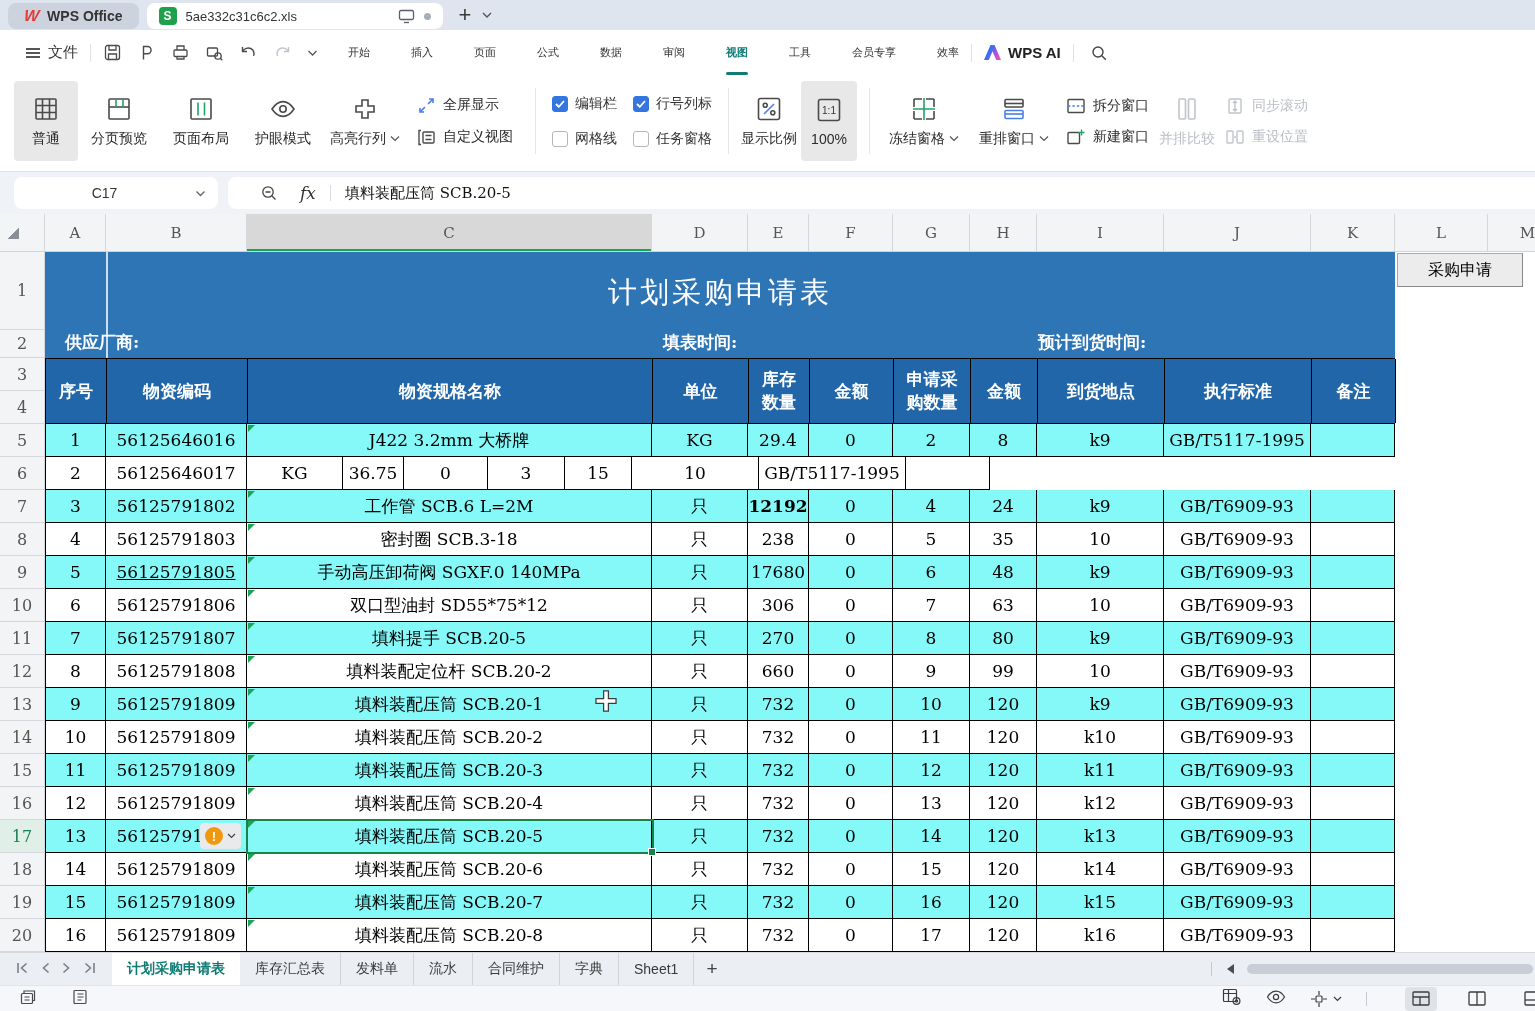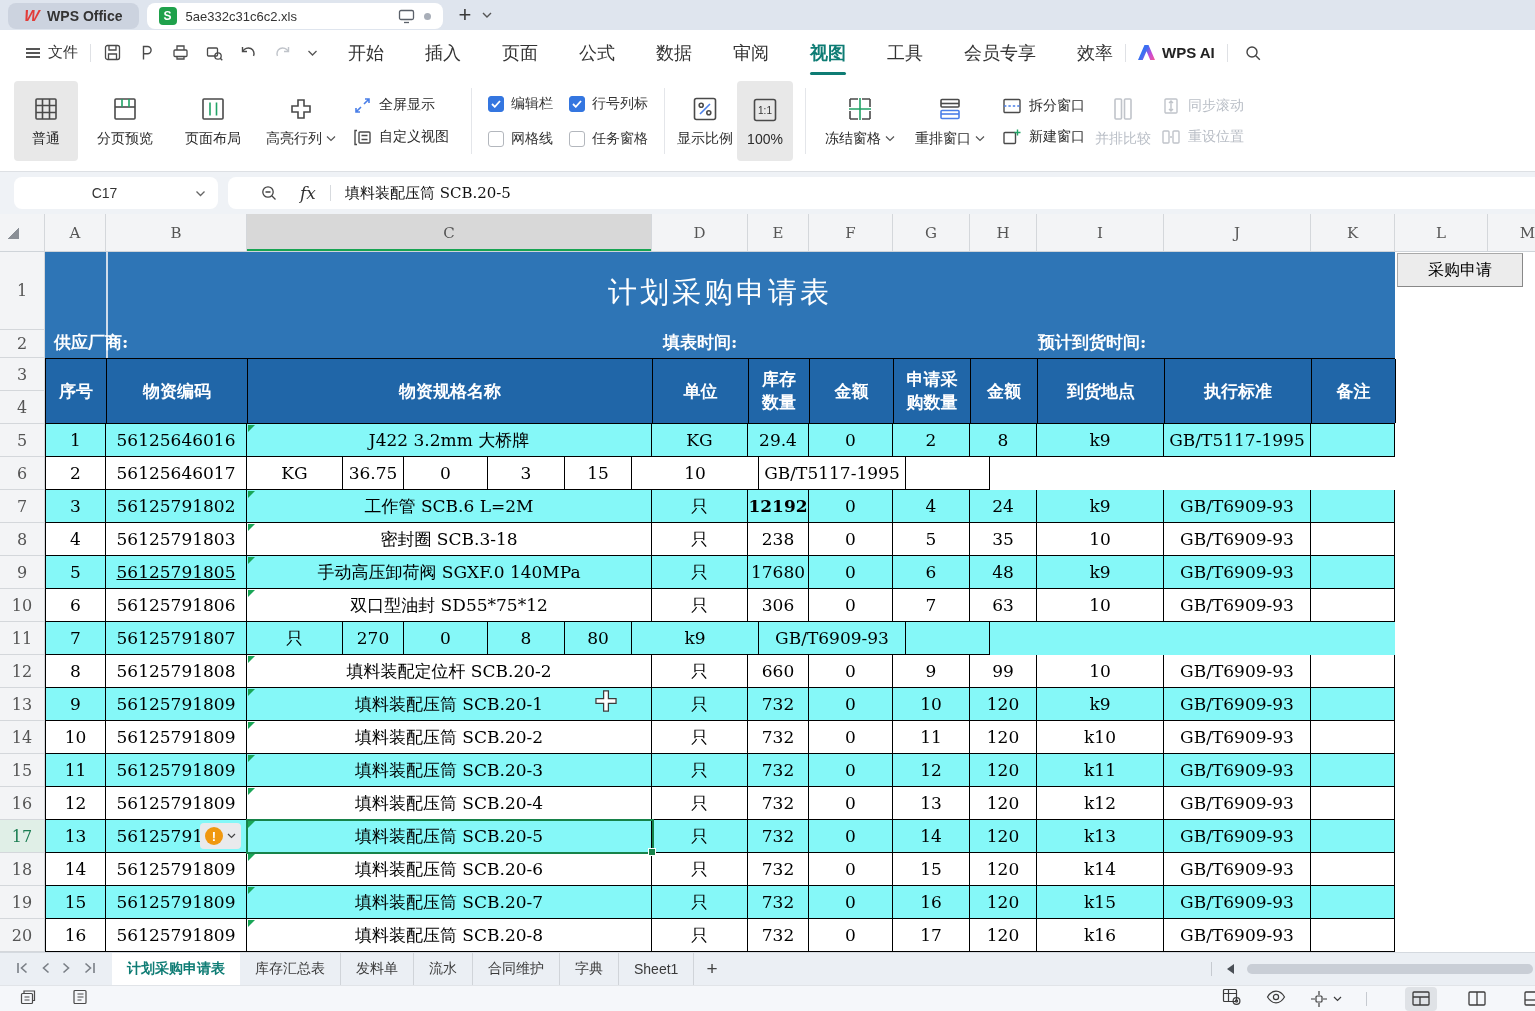--- a/index.html
+++ b/index.html
@@ -26,21 +26,21 @@
   
   .menubar { position:absolute; top:30px; left:0; right:0; height:45px; background:#fff;
              display:flex; align-items:center; }
   .hamb { width:14px; height:10px; margin-left:26px; border-top:2px solid #555; border-bottom:2px solid #555;
           background:linear-gradient(#555,#555) center/100% 2px no-repeat; }
   .file-label { margin-left:8px; font-size:15px; }
   .mdiv { width:1px; height:18px; background:#dfe1e5; margin:0 12px; }
   .qicons { display:flex; align-items:center; gap:15px; }
   .qicons svg { display:block; }
   .menu-items { display:flex; align-items:center; margin-left:30px; gap:41px; height:45px; }
-  .menu-item { position:relative; height:45px; display:flex; align-items:center; font-size:18px; cursor:default; }
+  .menu-item { position:relative; height:45px; display:flex; align-items:center; font-size:11px; cursor:default; }
   .menu-item.active { color:var(--teal); font-weight:bold; }
   .menu-item.active::after { content:""; position:absolute; left:0; right:0; bottom:0; height:3px;
                              background:var(--teal); border-radius:2px; }
   .wpsai { display:flex; align-items:center; gap:7px; font-size:15px; font-weight:bold; color:#222; }
   .ai-logo { width:17px; height:15px; background:linear-gradient(120deg,#3a6ff2 40%,#c94ad6 70%,#f35a8f 100%);
              clip-path:polygon(0 100%,38% 0,62% 0,100% 100%,72% 100%,50% 42%,28% 100%); }
 
   
   .ribbon { position:absolute; top:75px; left:0; right:0; height:97px; background:#fff;
             border-bottom:1px solid #dde0e4; display:flex; align-items:center; padding:0 0 4px 14px; }
@@ -255,21 +255,21 @@
     <span class="mdiv"></span>
     <span style="display:flex;margin-left:4px">
       <svg width="18" height="18" viewBox="0 0 18 18" fill="none" stroke="#444" stroke-width="1.4">
           <circle cx="8" cy="8" r="5"></circle>
           <path d="M11.8 11.8l4 4"></path>
         </svg>
     </span>
   </div>
 
   <div class="ribbon">
-    <span id="ribbon-views" style="display:flex;gap:6px">
+    <span id="ribbon-views" style="display:flex;">
         <div class="rbn-big active">
           <span class="rbn-ico">
             <svg width="26" height="26" viewBox="0 0 26 26" fill="none" stroke="#4a4a4a" stroke-width="1.6">
               <rect x="3" y="3" width="20" height="20" rx="1"></rect>
               <path d="M3 9.5h20M3 16.5h20M9.5 3v20M16.5 3v20"></path>
             </svg>
           </span>
           <span class="rbn-lbl">普通</span>
         </div>
         <div class="rbn-big" style="width: 82px;">
@@ -283,20 +283,29 @@
           <span class="rbn-lbl">分页预览</span>
         </div>
         <div class="rbn-big" style="width: 82px;">
           <span class="rbn-ico">
             <svg width="26" height="26" viewBox="0 0 26 26" fill="none" stroke="#4a4a4a" stroke-width="1.6">
               <rect x="3" y="3" width="20" height="20" rx="1"></rect>
               <path d="M10 6.5v13M16.5 6.5v13" stroke="#21a366"></path>
             </svg>
           </span>
           <span class="rbn-lbl">页面布局</span>
+        </div>
+        <div class="rbn-big" style="width: 82px;">
+          <span class="rbn-ico">
+            <svg width="28" height="24" viewBox="0 0 28 24" fill="none" stroke="#4a4a4a" stroke-width="1.6">
+              <path d="M3 12c3.6-5.4 8-7.4 11-7.4S21.4 6.6 25 12c-3.6 5.4-8 7.4-11 7.4S6.6 17.4 3 12z"></path>
+              <circle cx="14" cy="12" r="3.2"></circle>
+            </svg>
+          </span>
+          <span class="rbn-lbl">护眼模式</span>
         </div>
         <div class="rbn-big" style="width: 82px;">
           <span class="rbn-ico">
             <svg width="26" height="26" viewBox="0 0 26 26" fill="none" stroke="#4a4a4a" stroke-width="1.6">
               <path d="M10 4h6v6h6v6h-6v6h-6v-6H4v-6h6z"></path>
             </svg>
           </span>
           <span class="rbn-lbl">高亮行列<span class="chevsvg">
               <svg width="10" height="7" viewBox="0 0 10 7" fill="none" stroke="#555" stroke-width="1.2">
                 <path d="M1 1.5L5 5.5 9 1.5"></path>
@@ -518,21 +527,21 @@
         <div class="rowhdr sel" style="height: 33px;">17</div>
         <div class="rowhdr" style="height: 33px;">18</div>
         <div class="rowhdr" style="height: 33px;">19</div>
         <div class="rowhdr" style="height: 33px;">20</div>
       </div>
     <div class="cellarea">
 
       <div class="banner">
         <span class="vline"></span>
         <div class="banner-title">计划采购申请表</div>
-        <span class="blabel" style="left:9px">供应厂商:</span>
+        <span class="blabel" style="left:20px">供应厂商:</span>
         <span class="blabel" style="left:618px">填表时间:</span>
         <span class="blabel" style="left:993px">预计到货时间:</span>
       </div>
 
       <div class="thead" id="thead">
           <div class="th" style="width: 61px;">序号</div>
           <div class="th" style="width: 141px;">物资编码</div>
           <div class="th" style="width: 405px;">物资规格名称</div>
           <div class="th" style="width: 96px;">单位</div>
           <div class="th" style="width: 61px;">库存
@@ -619,20 +628,21 @@
             <div class="td" style="width: 84px;">0</div>
             <div class="td" style="width: 77px;">7</div>
             <div class="td" style="width: 67px;">63</div>
             <div class="td" style="width: 127px;">10</div>
             <div class="td" style="width: 147px;">GB/T6909-93</div>
             <div class="td" style="width: 84px;"></div>
           </div>
           <div class="trow cyan" style="top: 370px;">
             <div class="td" style="width: 61px;">7</div>
             <div class="td" style="width: 141px;">56125791807</div>
+            <div class="td" style="width: 405px;">填料提手 SCB.20-5<span class="tri"></span></div>
             <div class="td" style="width: 96px;">只</div>
             <div class="td" style="width: 61px;">270</div>
             <div class="td" style="width: 84px;">0</div>
             <div class="td" style="width: 77px;">8</div>
             <div class="td" style="width: 67px;">80</div>
             <div class="td" style="width: 127px;">k9</div>
             <div class="td" style="width: 147px;">GB/T6909-93</div>
             <div class="td" style="width: 84px;"></div>
           </div>
           <div class="trow" style="top: 403px;">

